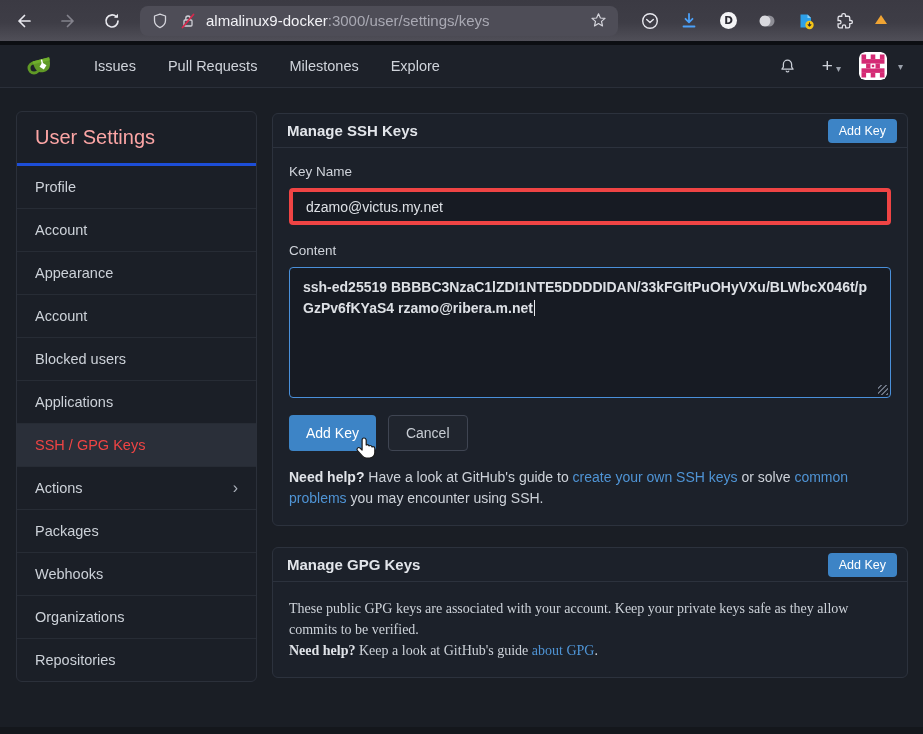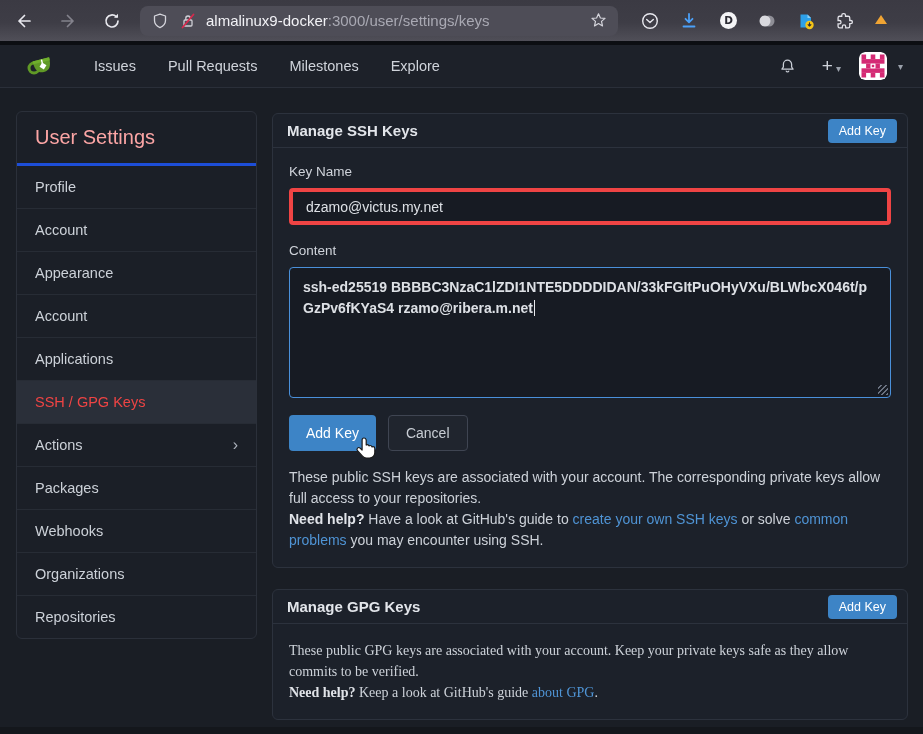--- a/index.html
+++ b/index.html
@@ -232,20 +232,23 @@
     <div class="sb-item">
         <span>Account</span>
       </div>
     <div class="sb-item">
         <span>Appearance</span>
       </div>
     <div class="sb-item">
         <span>Account</span>
       </div>
     <div class="sb-item">
+        <span>Blocked users</span>
+      </div>
+    <div class="sb-item">
         <span>Applications</span>
       </div>
     <div class="sb-item active">
         <span>SSH / GPG Keys</span>
       </div>
     <div class="sb-item">
         <span>Actions</span>
         <span class="sb-chevron">›</span>
       </div>
     <div class="sb-item">
@@ -276,21 +279,20 @@
         <div class="field-label">Content</div>
         <div class="ta">
           <span>ssh-ed25519 BBBBC3NzaC1lZDI1NTE5DDDDIDAN/33kFGItPuOHyVXu/BLWbcX046t/pGzPv6fKYaS4 rzamo@ribera.m.net</span><span class="text-caret"></span>
           <span class="ta-resize"></span>
         </div>
         <div class="btn-row">
           <button class="btn-primary">Add Key</button>
           <button class="btn-default">Cancel</button>
         </div>
         <div class="help">
-          <div><span>These public SSH keys are associated with your account. The corresponding private keys allow full access to your repositories.</span></div>
           <div><b>Need help?</b><span> Have a look at GitHub's guide to </span><a class="link">create your own SSH keys</a><span> or solve </span><a class="link">common problems</a><span> you may encounter using SSH.</span></div>
         </div>
       </div>
     </div>
 
     <div class="panel">
       <div class="panel-head">
         <span class="panel-title">Manage GPG Keys</span>
         <button class="btn-small">Add Key</button>
       </div>

